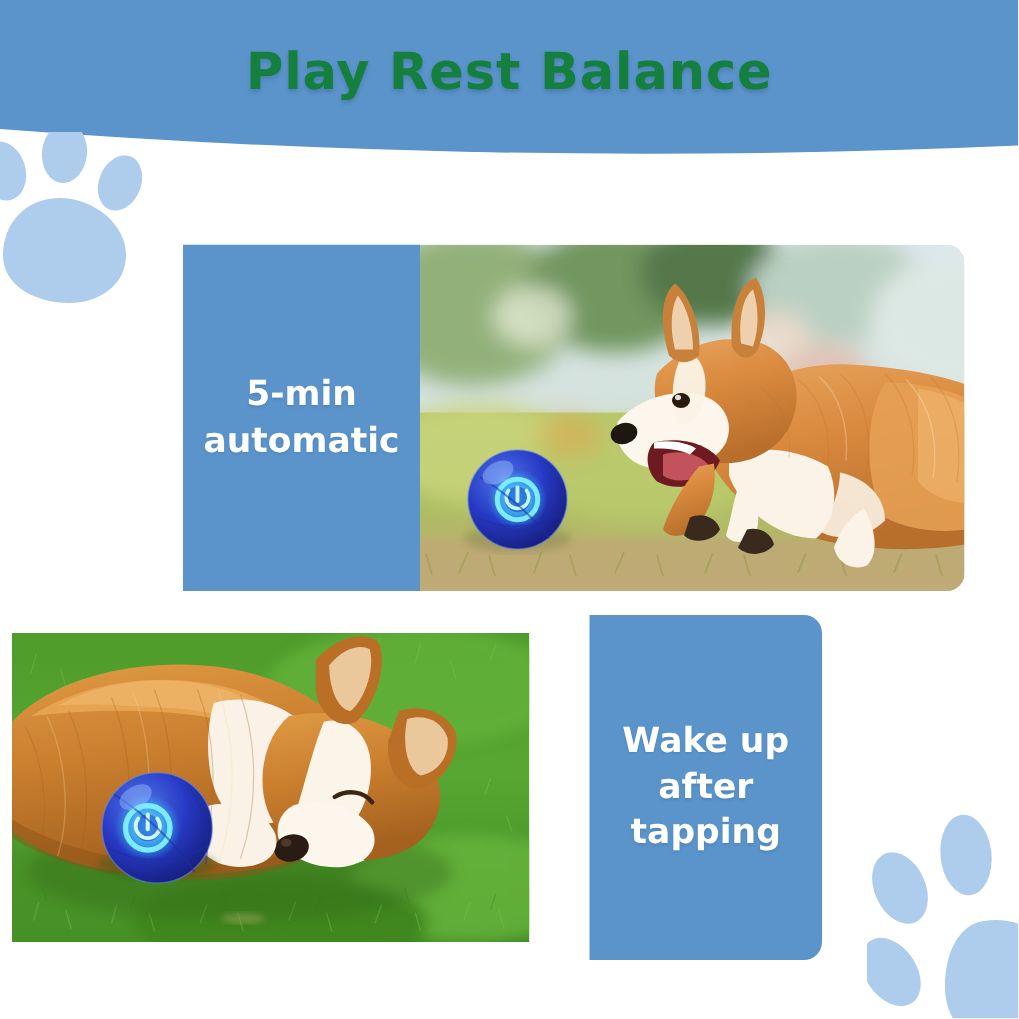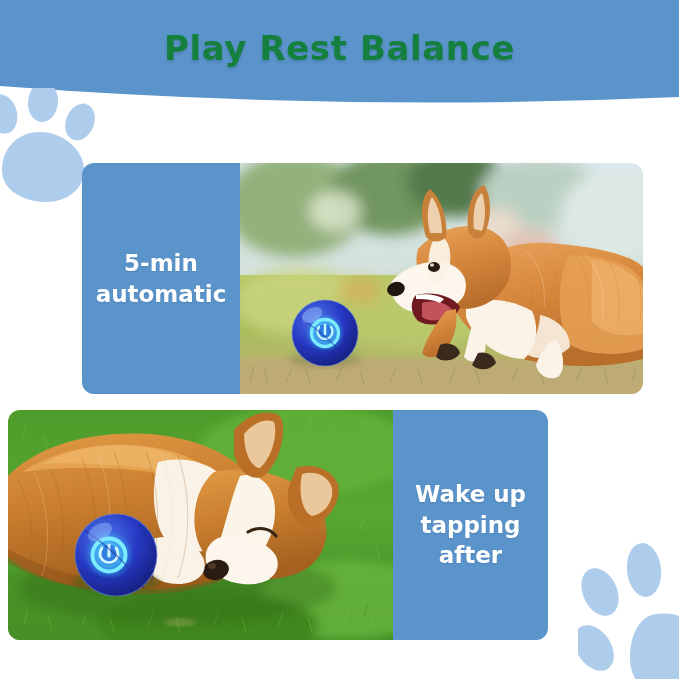--- a/index.html
+++ b/index.html
@@ -82,20 +82,21 @@
     height: 230px;
     align-items: center;
   }
 
   .text-panel {
     background: #5B94CB;
     display: flex;
     align-items: center;
     justify-content: center;
     flex: 0 0 auto;
+    margin-left: 40px;
   }
   .text-panel-1 { width: 158px; height: 231px; }
   .text-panel-2 { width: 155px; height: 230px; }
 
   .panel-text {
     color: #ffffff;
     font-size: 23px;
     font-weight: bold;
     line-height: 1.32;
     text-align: center;
@@ -471,22 +472,22 @@
           <path d="M130,112 C142,128 148,150 144,172" stroke="#1A2FA0" stroke-width="1.3" fill="none" opacity="0.45"></path>
 
           <ellipse cx="92" cy="122" rx="13" ry="8" fill="#9FC4FF" opacity="0.42" transform="rotate(-30 92 122)"></ellipse>
         </g>
       </svg>
     </div>
 
     <div class="text-panel text-panel-2">
       <div class="panel-text">
         <div>Wake up</div>
+        <div>after</div>
         <div>tapping</div>
-        <div>after</div>
       </div>
     </div>
   </div>
 
   <svg class="paw paw-bottom-right" viewBox="0 0 118 146">
     <g fill="#AECDEC">
       <ellipse cx="22" cy="52" rx="17" ry="25" transform="rotate(-24 22 52)"></ellipse>
       <ellipse cx="66" cy="30" rx="17" ry="27" transform="rotate(-6 66 30)"></ellipse>
       <ellipse cx="16" cy="108" rx="17" ry="25" transform="rotate(-34 16 108)"></ellipse>
       <path d="M78,74

